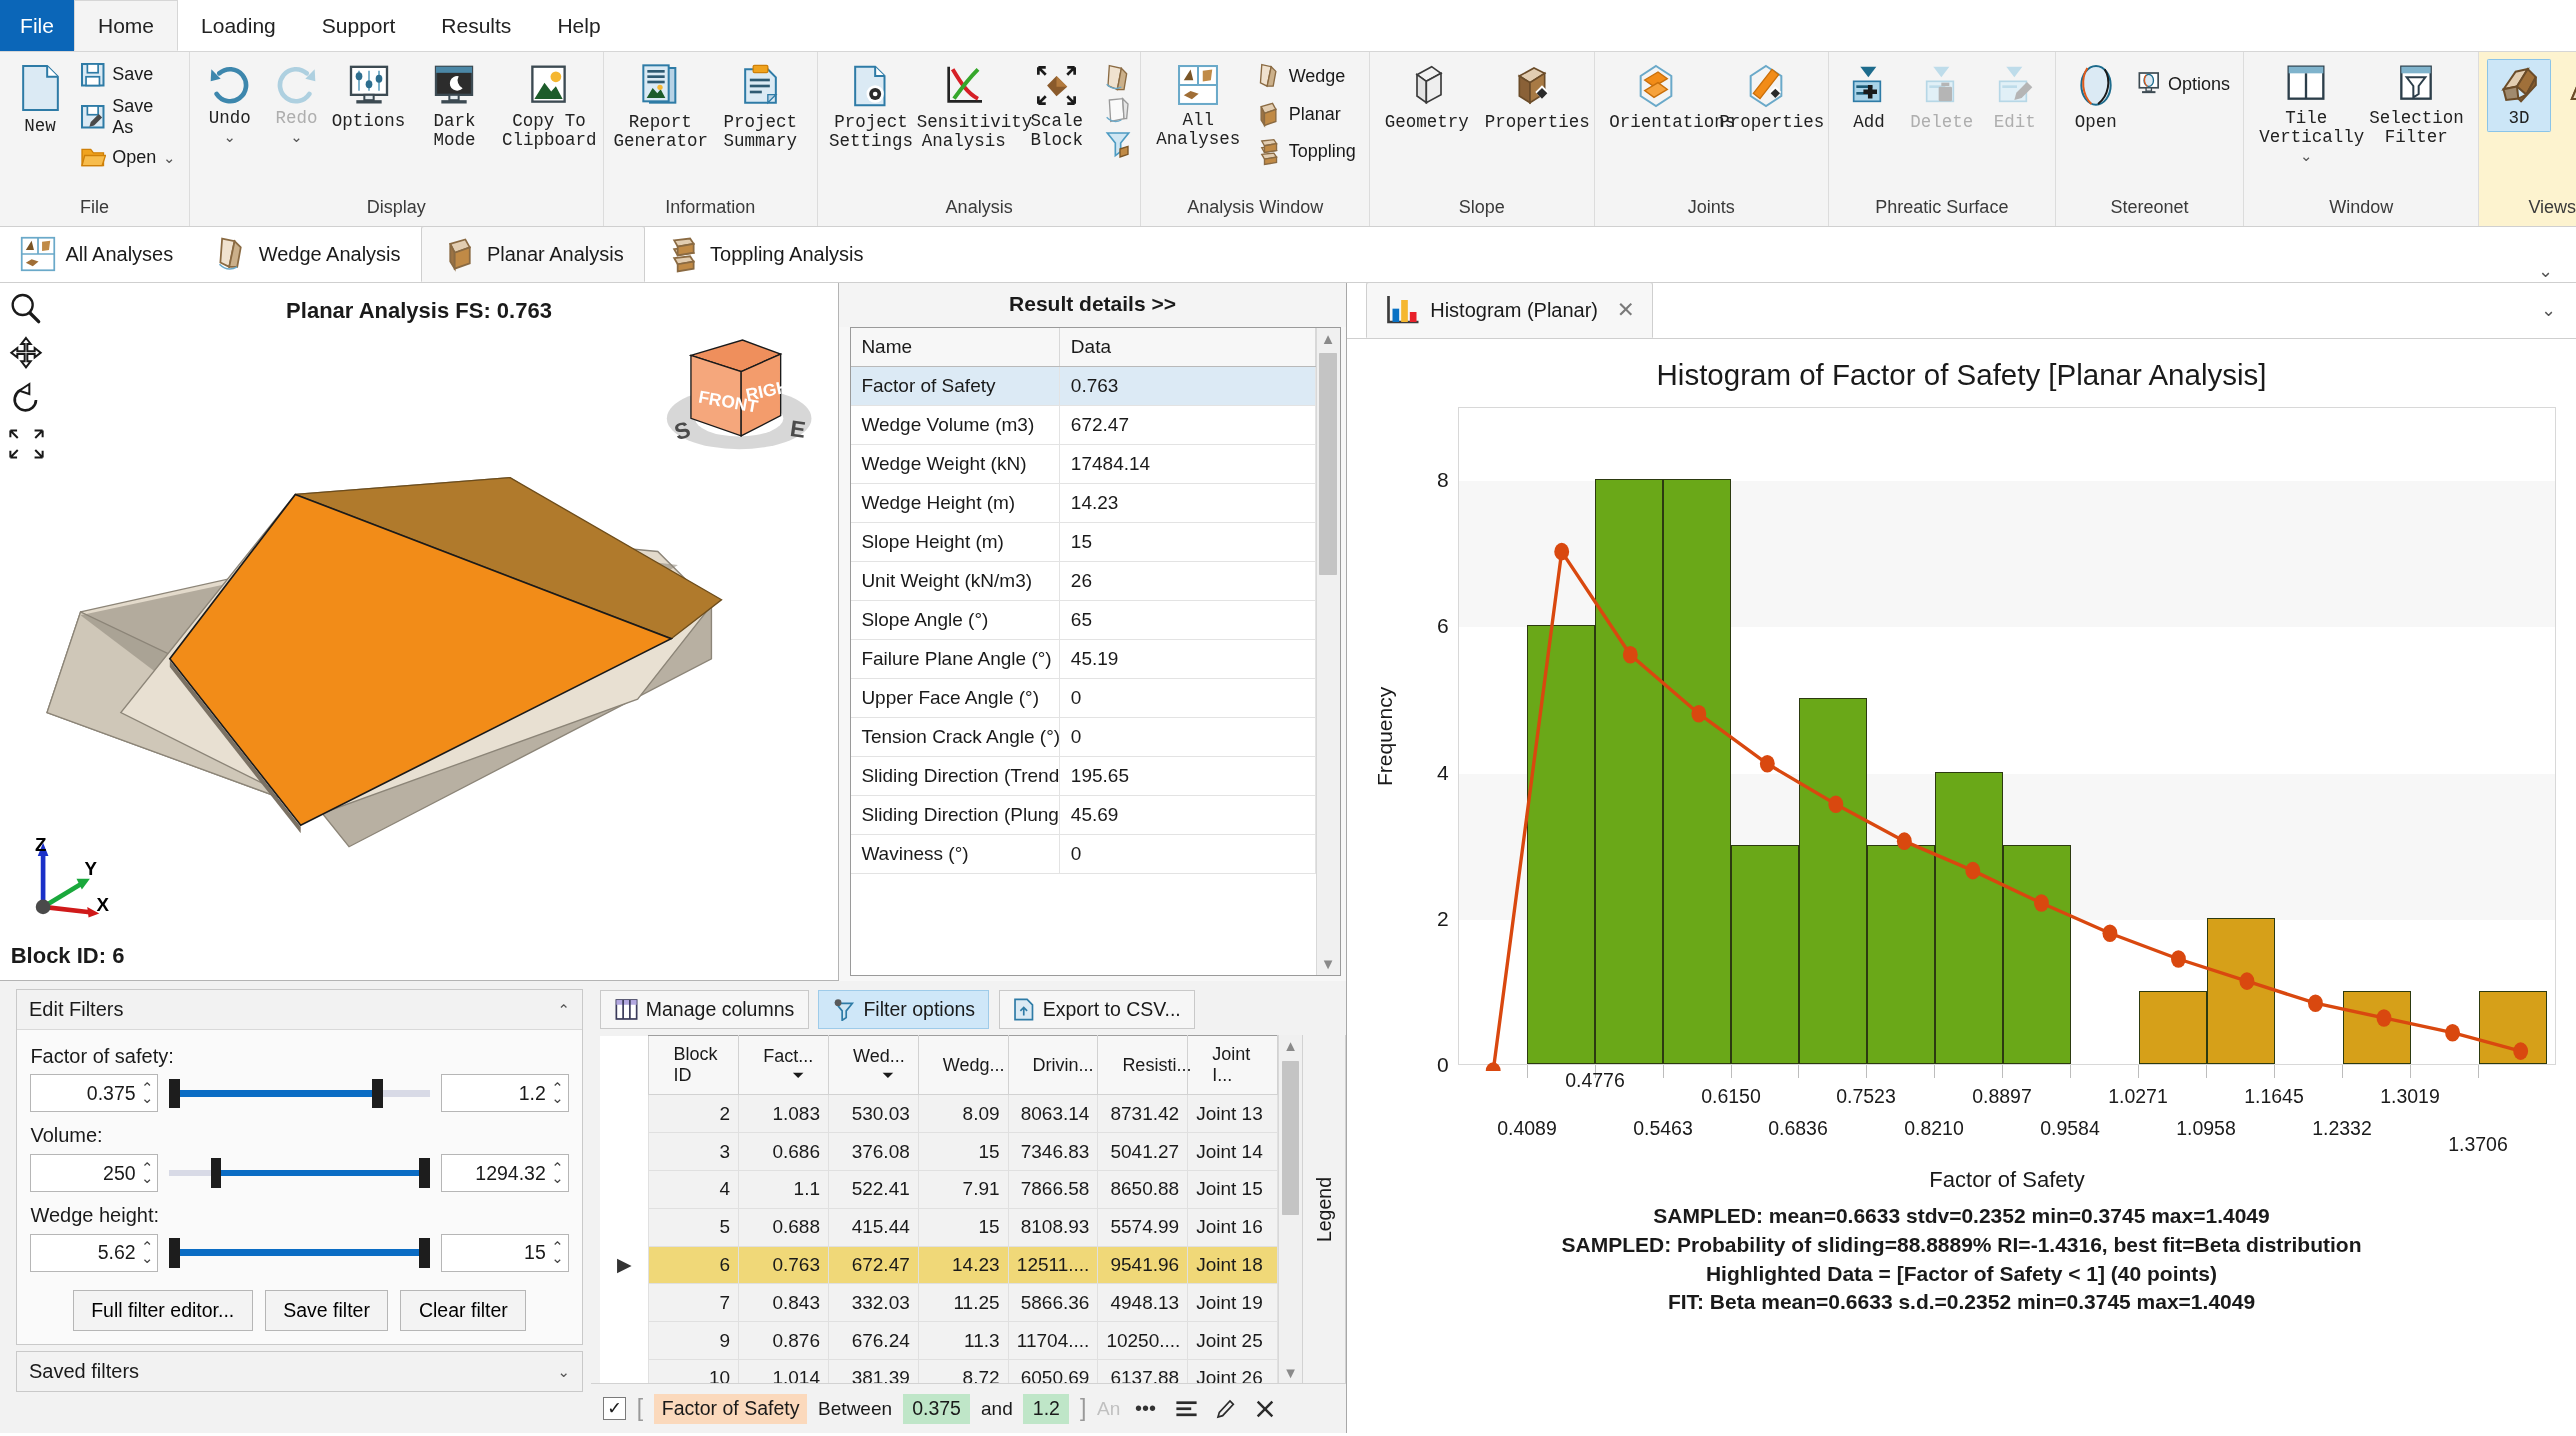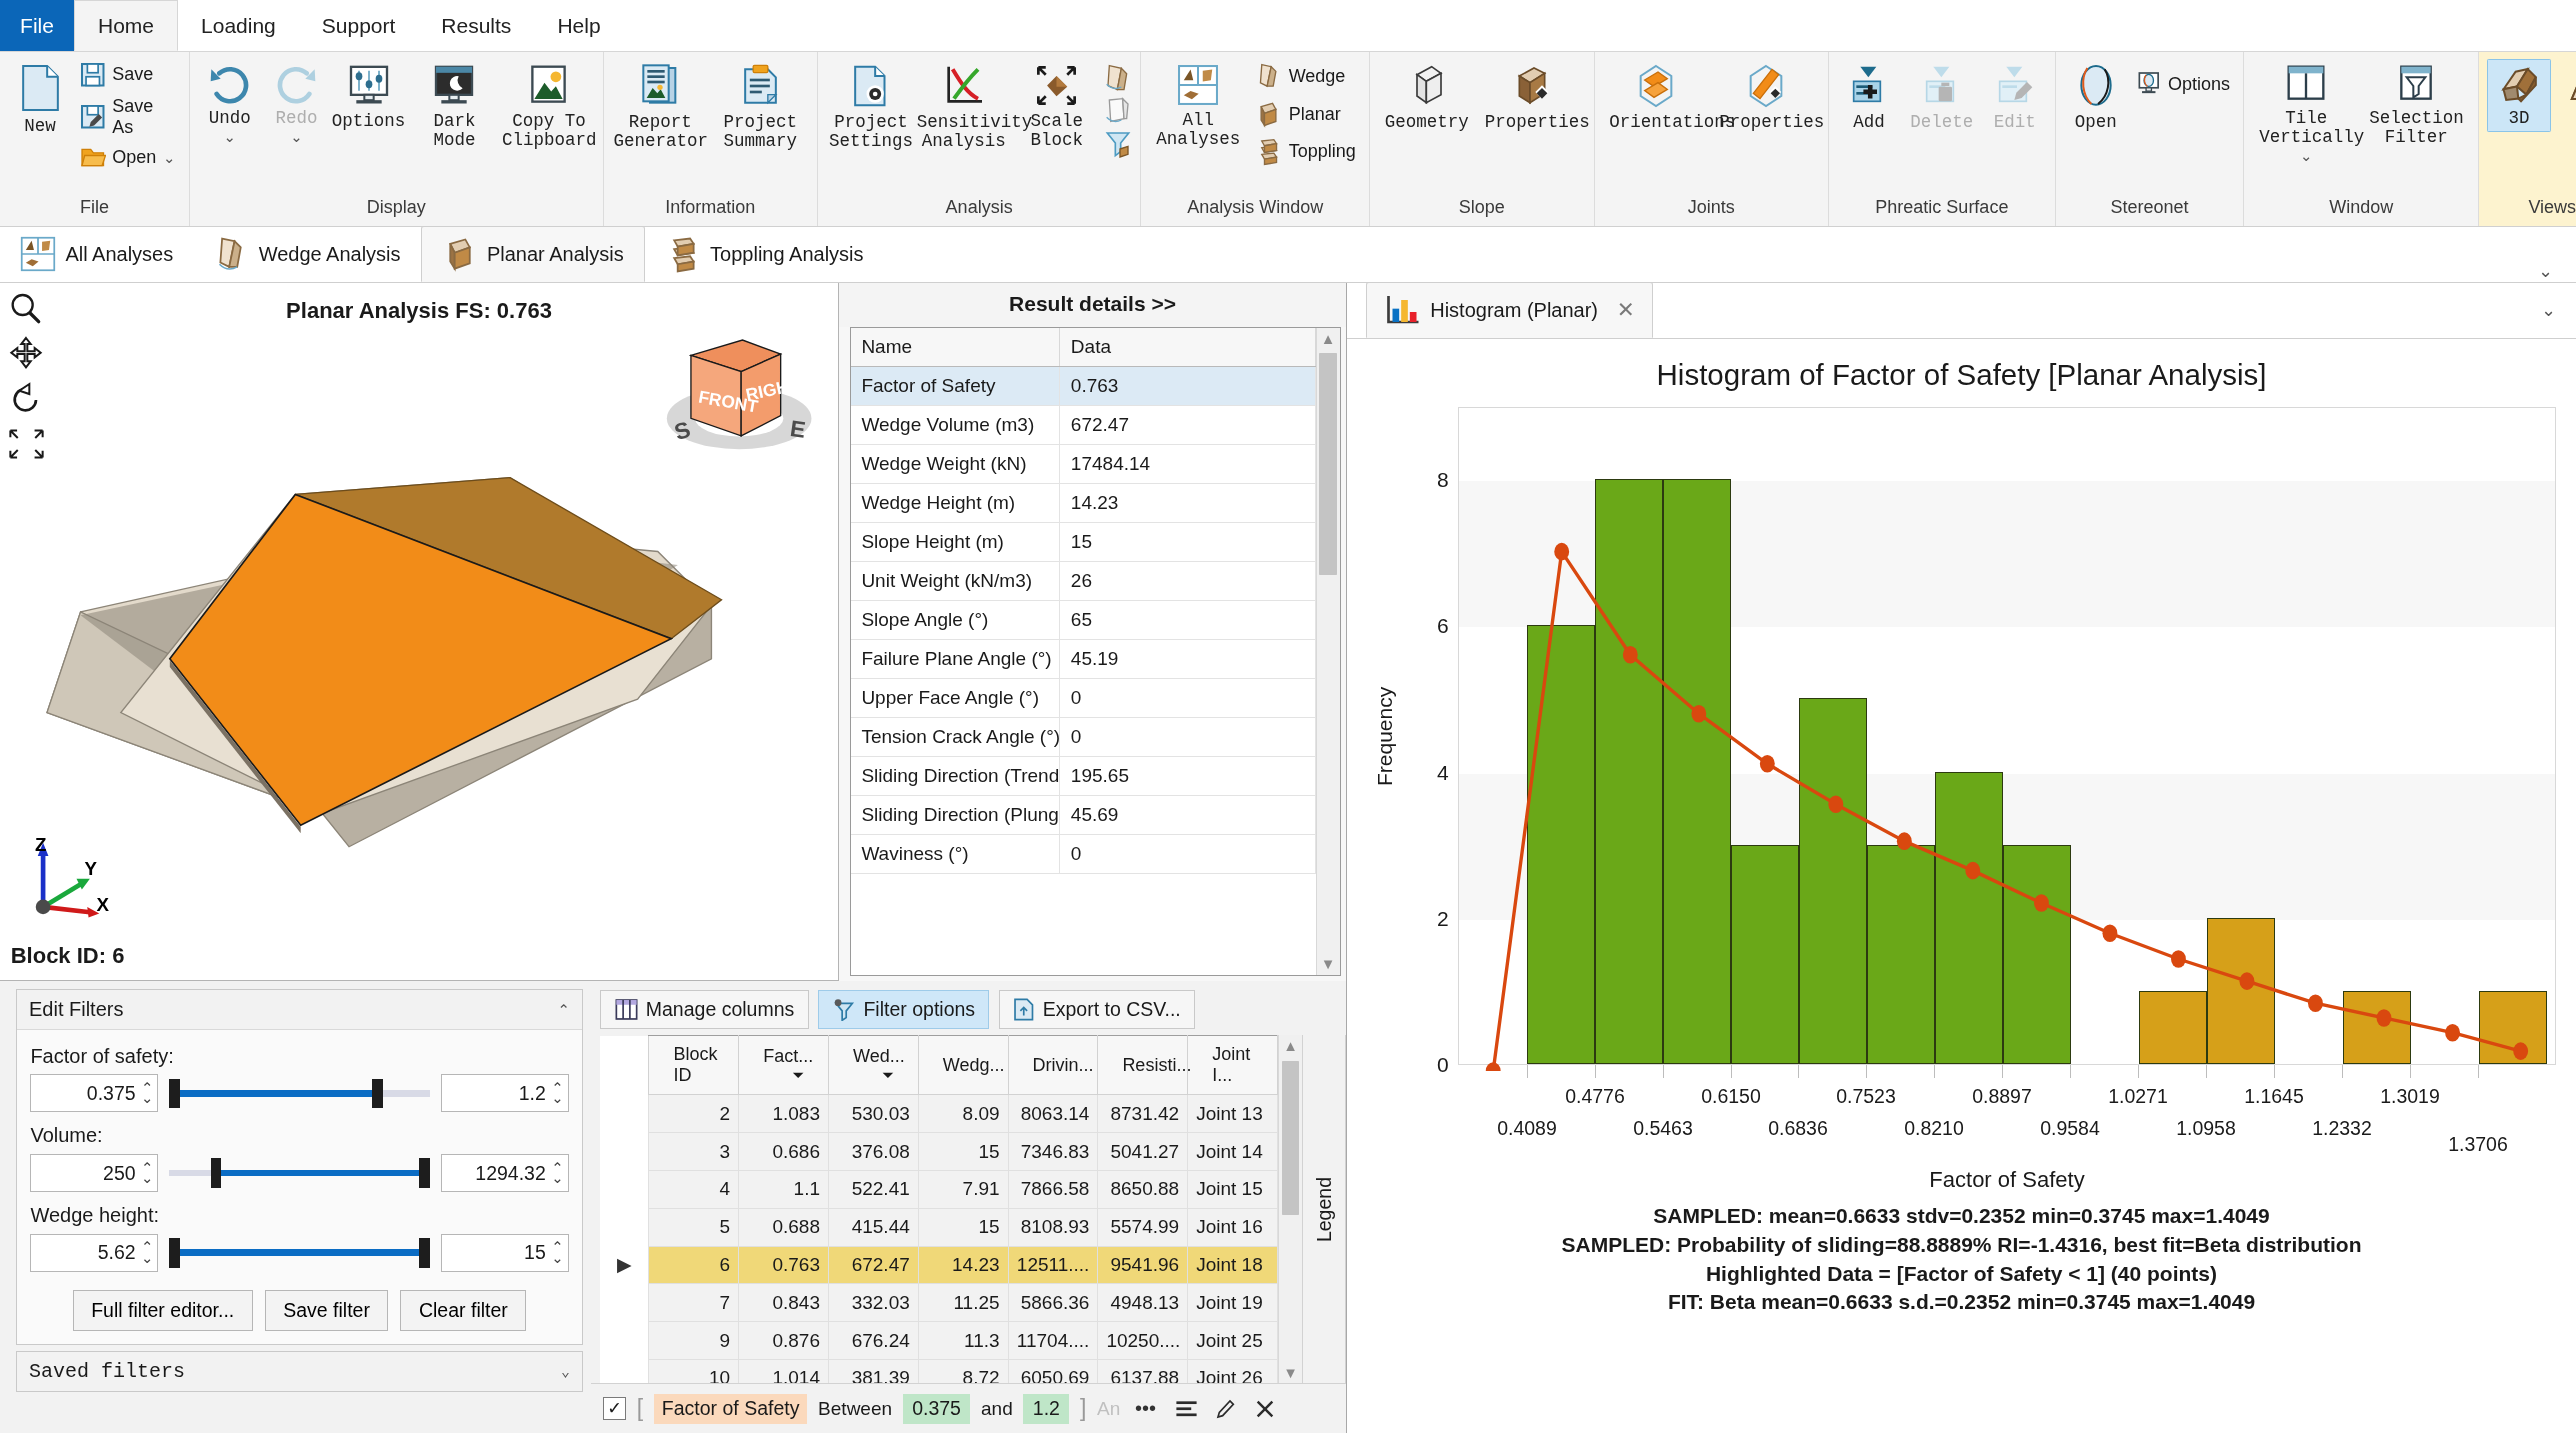--- a/index.html
+++ b/index.html
@@ -857,21 +857,21 @@
                   </div>
                 </div>
               <div class="btnrow">
                 <button class="btn">Full filter editor...</button>
                 <button class="btn">Save filter</button>
                 <button class="btn">Clear filter</button>
               </div>
             </div>
           </div>
           <div class="panel">
-            <div class="panel-hdr" style="border-bottom:none;font-family:Liberation Mono, monospace;">
+            <div class="panel-hdr" style="border-bottom:none;">
               <span>Saved filters</span>
               <span class="chev">⌄</span>
             </div>
           </div>
         </div>
 
         <div class="gridpane">
           <div class="gtoolbar">
             <div class="gbtn">
               <span class="icon">
@@ -1111,21 +1111,21 @@
                 <ellipse cx="1468.627058502411" cy="923.3777777777777" rx="11" ry="13" fill="#d9480f"></ellipse>
                 <ellipse cx="1569.2966972977893" cy="950.6" rx="11" ry="13" fill="#d9480f"></ellipse>
               </svg>
             </div>
         </div>
 
         <div class="xaxis" id="xaxis">
             <div class="xtick" style="left: 69px;"></div>
             <div class="xlab" style="left: 69px; top: 52px;">0.4089</div>
             <div class="xtick" style="left: 137px;"></div>
-            <div class="xlab" style="left: 137px; top: 20px;">0.4776</div>
+            <div class="xlab" style="left: 137px; top: 4px;">0.4776</div>
             <div class="xtick" style="left: 205px;"></div>
             <div class="xlab" style="left: 205px; top: 52px;">0.5463</div>
             <div class="xtick" style="left: 273px;"></div>
             <div class="xlab" style="left: 273px; top: 20px;">0.6150</div>
             <div class="xtick" style="left: 340px;"></div>
             <div class="xlab" style="left: 340px; top: 52px;">0.6836</div>
             <div class="xtick" style="left: 408px;"></div>
             <div class="xlab" style="left: 408px; top: 20px;">0.7523</div>
             <div class="xtick" style="left: 476px;"></div>
             <div class="xlab" style="left: 476px; top: 52px;">0.8210</div>

